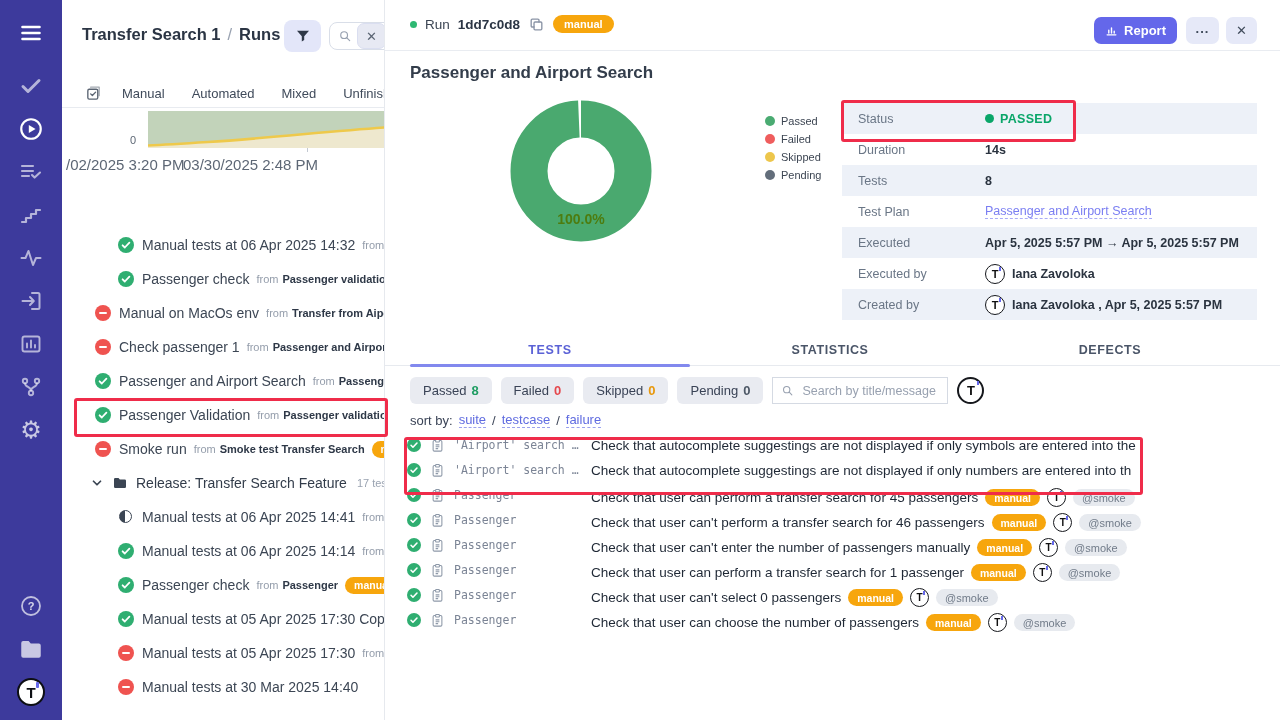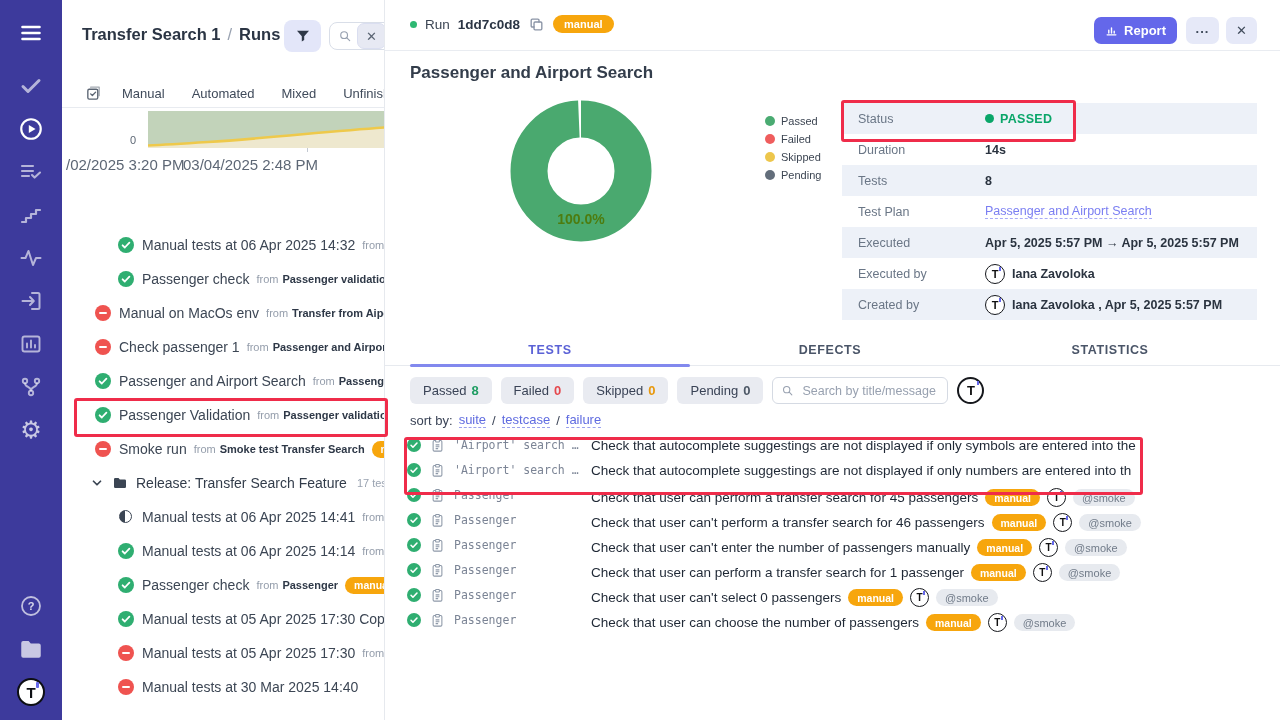--- a/index.html
+++ b/index.html
@@ -104,21 +104,21 @@
               padding:0 30px 0 25px;border-bottom:1px solid #e7eaef;box-sizing:border-box}
   .tab{flex:1;text-align:center;font-size:12.5px;letter-spacing:.6px;color:#4a5568;font-weight:700;
        position:relative;cursor:pointer;line-height:24px}
   .tab.active{color:#5b62d6}
   .tab.active::after{content:'';position:absolute;left:0;right:0;bottom:-2px;height:3px;background:#8289ee;border-radius:2px}
 
   .chips-row{position:absolute;top:377px;left:25px;display:flex;gap:9px;align-items:center}
   .chip{height:27px;padding:0 13px;border-radius:6px;background:#e9ebf1;border:none;font-size:13px;color:#3a4356;
         display:flex;align-items:center;gap:5px;font-family:inherit;cursor:pointer}
   .chip b{font-weight:700}
-  .search-box{width:176px;height:27px;border:1px solid #d5dae3;border-radius:6px;background:#fff;display:flex;
+  .search-box{width:176px;height:27px;border:1px solid #d5dae3;border-radius:0;background:#fff;display:flex;
               align-items:center;padding:0 8px;gap:6px;box-sizing:border-box}
   .search-box input{border:none;outline:none;font-size:12.5px;color:#3a4356;width:100%;font-family:inherit;background:transparent}
   .search-box input::placeholder{color:#98a1b0}
   .avatar-btn{width:27px;height:27px;border-radius:50%;border:2px solid #16181d;background:#fff;font-size:13px;
               font-weight:800;color:#111;display:flex;align-items:center;justify-content:center;cursor:pointer;
               position:relative;box-sizing:border-box;font-family:inherit}
   .sort-row{position:absolute;top:412px;left:25px;font-size:13px;color:#3a4356;display:flex;gap:6px;align-items:center}
   .sort-link{color:#5f6be0;border-bottom:1px dashed #9ba2ef;cursor:pointer}
 
   .test-list{position:absolute;top:438px;left:20px;right:0}
@@ -259,21 +259,21 @@
 
   <div class="lp-chart">
     <span class="y0">0</span>
     <svg class="plot" width="237" height="37" viewBox="0 0 237 37" preserveAspectRatio="none">
       <path d="M0 0 H237 V16.5 C180 20.5,120 27,60 31 C40 32.3,20 33.6,0 34.5 Z" fill="#b7cbae" opacity="0.85"></path>
       <path d="M0 34.5 C20 33.6,40 32.3,60 31 C120 27,180 20.5,237 16.5 V37 H0 Z" fill="#ece6c9" opacity="0.9"></path>
       <path d="M0 34.5 C20 33.6,40 32.3,60 31 C120 27,180 20.5,237 16.5" fill="none" stroke="#eec94b" stroke-width="2.6"></path>
     </svg>
     <span class="xtick"></span>
     <span class="xlab a">/02/2025 3:20 PM</span>
-    <span class="xlab b">03/04/2025 2:48 PM</span>
+    <span class="xlab b">03/30/2025 2:48 PM</span>
   </div>
 
   <div class="tree" id="tree">
       <div class="tree-row lvl1">
     <span class="tico">
           <svg viewBox="0 0 16 16" width="15" height="15">
             <circle cx="8" cy="8" r="8" fill="#2fae71"></circle>
             <path d="M4.6 8.3l2.2 2.2 4.6-4.8" stroke="#fff" stroke-width="1.8" fill="none" stroke-linecap="round" stroke-linejoin="round"></path>
           </svg>
         </span>
@@ -527,22 +527,22 @@
     <div class="sum-label">Created by</div>
     <div class="sum-value">
           <span class="avatar-mini">T</span>
           <span>Iana Zavoloka , Apr 5, 2025 5:57 PM</span>
         </div>
       </div>
     </div>
 
   <div class="tests-tabs" id="tests-tabs">
       <span class="tab active">TESTS</span>
+      <span class="tab ">STATISTICS</span>
       <span class="tab ">DEFECTS</span>
-      <span class="tab ">STATISTICS</span>
     </div>
 
   <div class="chips-row">
     <span id="chips" style="display:flex;gap:9px">
         <button class="chip">
      <span>Passed</span>
      <b style="color:#1f9d63">8</b>
         </button>
         <button class="chip">
      <span>Failed</span>

